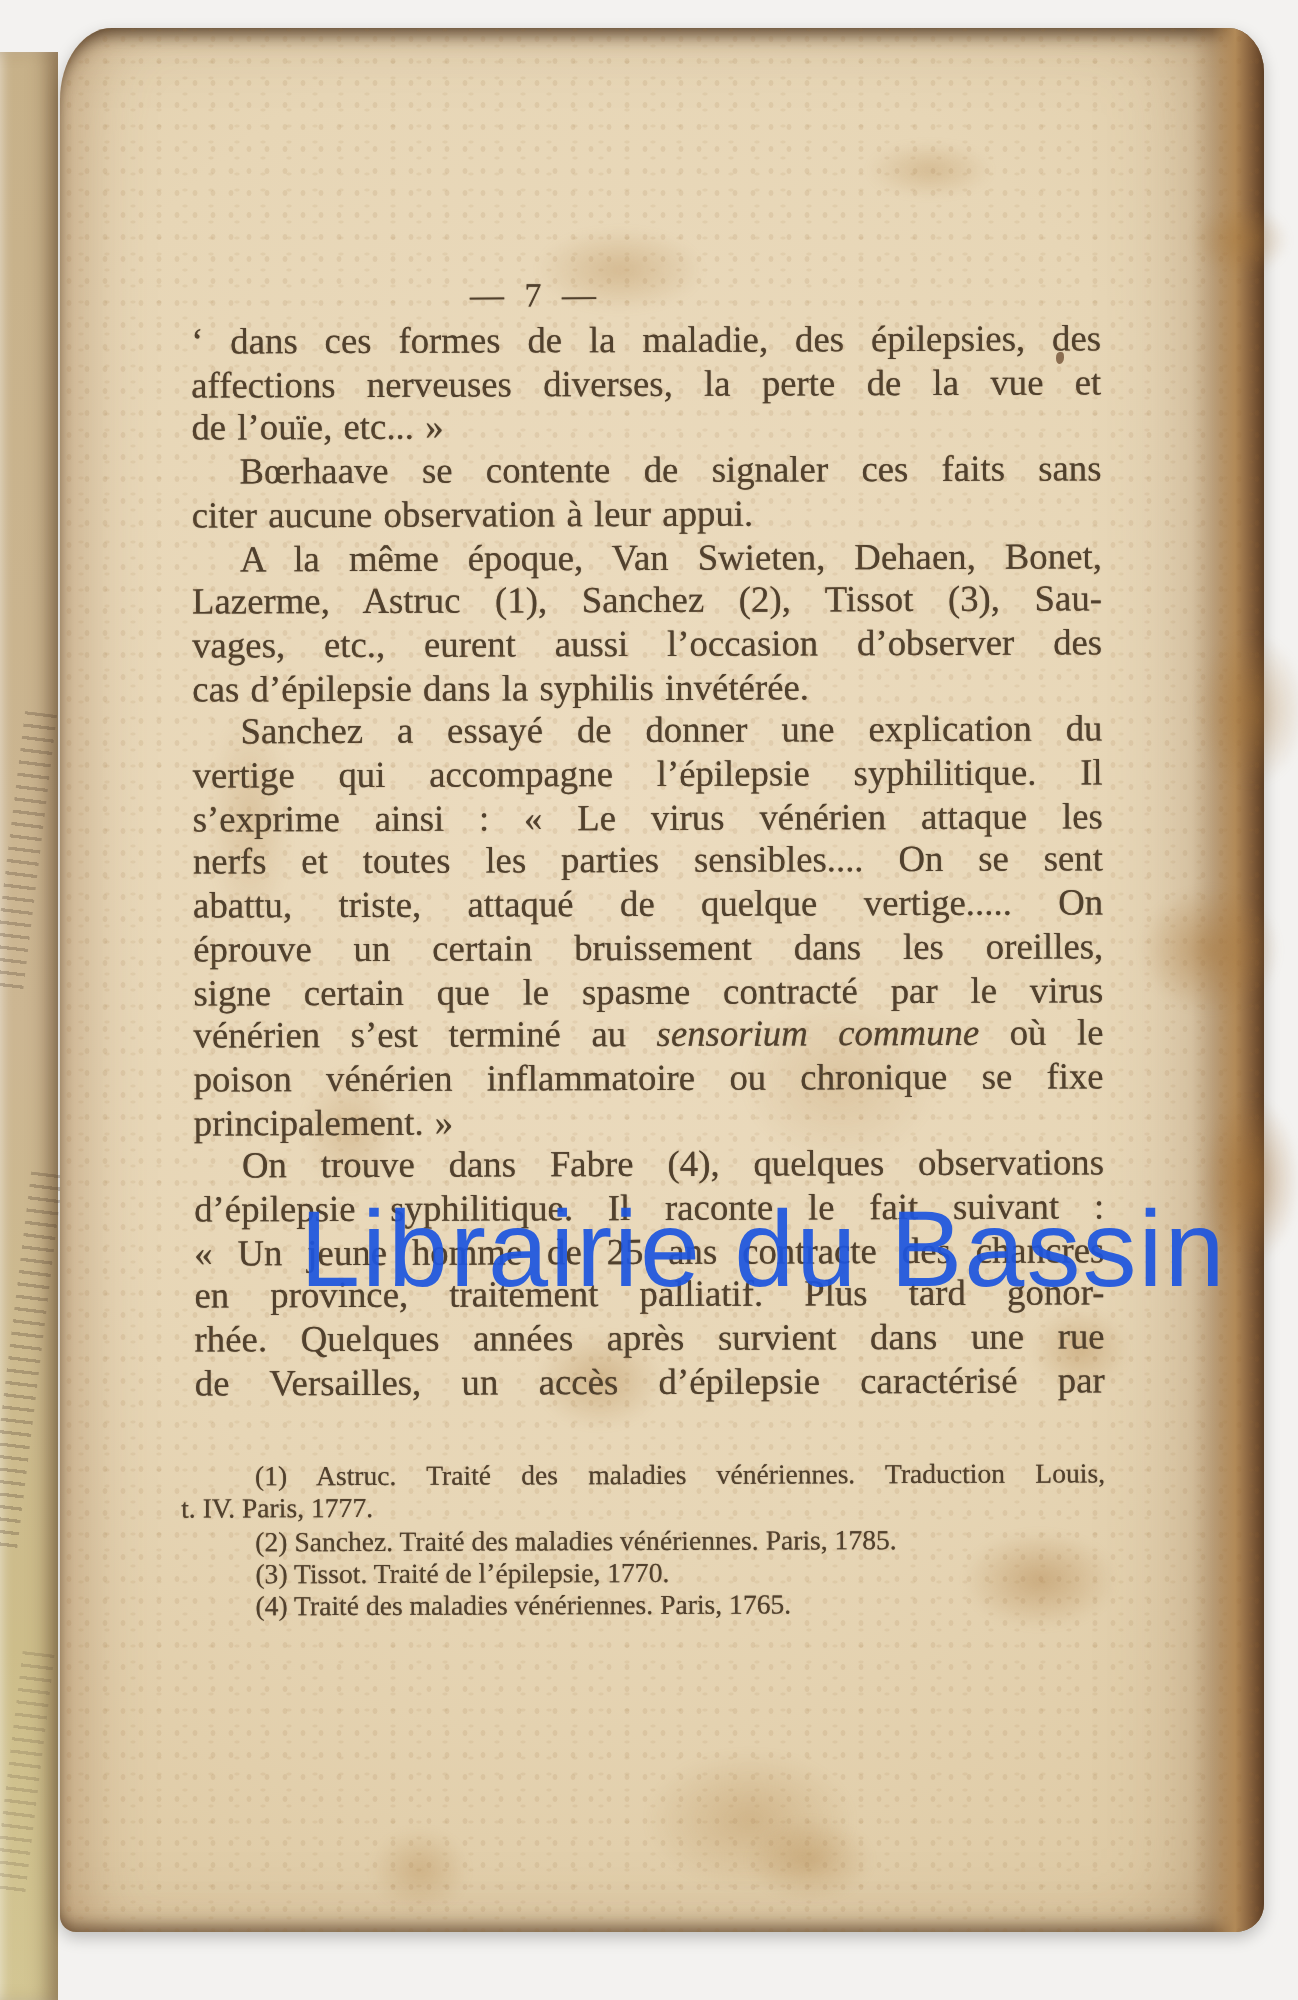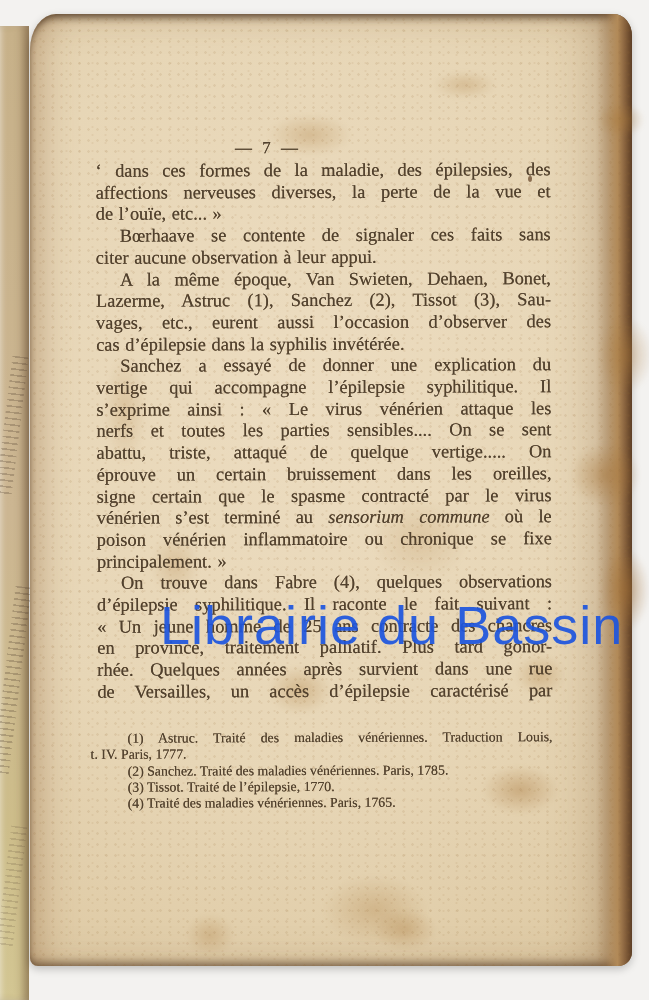--- a/index.html
+++ b/index.html
@@ -45,21 +45,21 @@
   .end{text-align-last:left;}
   .ind{text-indent:24px;}
   .it{font-style:italic;}
   .fns{position:absolute;top:716px;left:-7px;width:462px;font-size:13.8px;line-height:16.3px;}
   .fn{padding-left:37px;}
   .fn0{text-align:justify;text-align-last:justify;}
 
   
   .watermark{position:absolute;left:150px;top:597px;font-family:"Liberation Sans",sans-serif;
     font-size:54px;line-height:56px;letter-spacing:1px;color:#1d55df;white-space:nowrap;
-    opacity:.92;pointer-events:none;z-index:5;margin-left:10px;}
+    opacity:.92;pointer-events:none;z-index:5;}
 </style>
 </head>
 <body>
 
 <div class="left-page">
   <div class="ghost g1"></div>
   <div class="ghost g2"></div>
   <div class="ghost g3"></div>
 </div>
 

